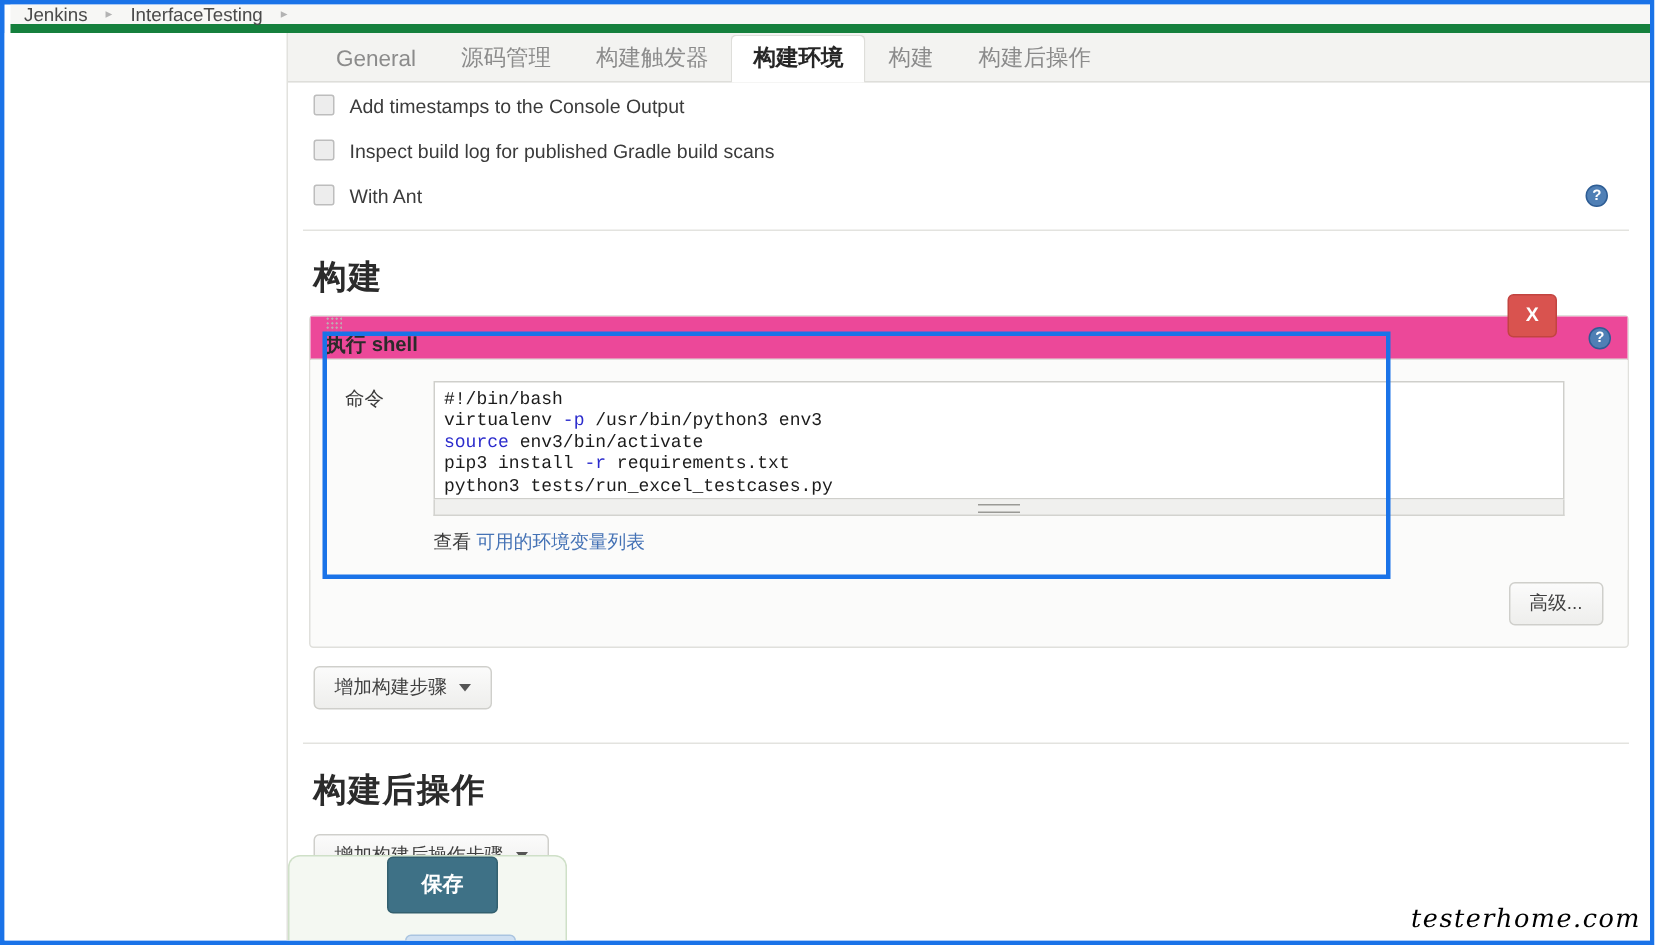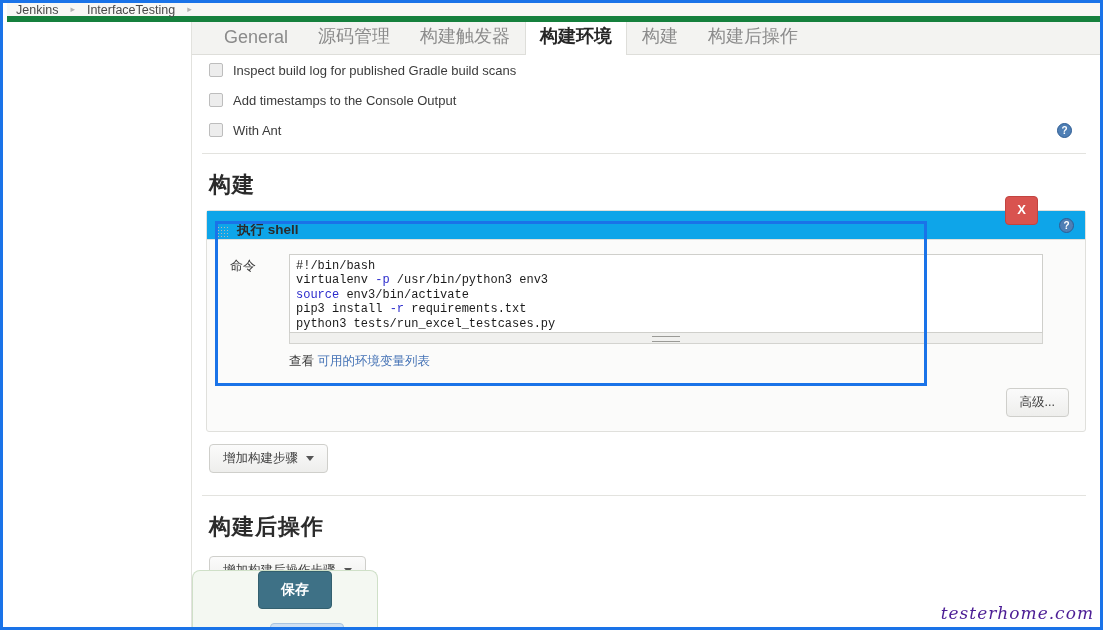--- a/index.html
+++ b/index.html
@@ -71,21 +71,21 @@
     position: relative;
     height: 33px;
     background: #f3f3f1;
     border-bottom: 1px solid #dededa;
     padding-left: 17px;
     box-sizing: border-box;
     display: flex;
     align-items: flex-end;
   }
   .tab {
-    font-size: 18px;
+    font-size: 15px;
     color: #8b8b8b;
     padding: 5px 14px 7px 14px;
     white-space: nowrap;
     background: transparent;
     border: 1px solid transparent;
     border-bottom: none;
     position: relative;
     top: 1px;
   }
   .tab.active {
@@ -154,25 +154,26 @@
     background: #fbfbfa;
     border: 1px solid #e0e0dc;
     border-radius: 3px;
     position: relative;
   }
   .builder-inner {
     background: #fbfbfa;
   }
   .builder-head {
     display: flex;
-    align-items: flex-end;
+    align-items: flex-start;
     height: 28px;
-    background: #0ea5e9;
+    background: #ec4899;
     border-bottom: 1px solid #e0e0dc;
     padding-left: 10px;
+    flex-direction: column;
   }
   .grip {
     width: 11px; height: 13px;
     margin-right: 9px;
     background-image:
       radial-gradient(#b9b9b5 38%, transparent 40%);
     background-size: 3px 3px;
     opacity: .95;
   }
   .builder-title {
@@ -327,21 +328,21 @@
     margin-left: 23px;
   }
 
   .watermark {
     position: absolute;
     right: 6px;
     bottom: 4px;
     font-family: "DejaVu Serif", serif;
     font-style: italic;
     font-size: 17px;
-    color: #4c1d95;
+    color: #000000;
     letter-spacing: 1px;
     user-select: none;
   }
 </style>
 </head>
 <body>
 
 <div id="screen">
 
   <div class="breadcrumb-bar">
@@ -361,26 +362,26 @@
       <div class="tab">构建触发器</div>
       <div class="tab active">构建环境</div>
       <div class="tab">构建</div>
       <div class="tab">构建后操作</div>
     </div>
 
     <div class="cfg-body">
 
       <div class="checkrow">
         <span class="chk"></span>
-        <span class="chk-label">Inspect build log for published Gradle build scans</span>
+        <span class="chk-label">Add timestamps to the Console Output</span>
       </div>
 
       <div class="checkrow">
         <span class="chk"></span>
-        <span class="chk-label">Add timestamps to the Console Output</span>
+        <span class="chk-label">Inspect build log for published Gradle build scans</span>
       </div>
 
       <div class="checkrow" style="position:relative;">
         <span class="chk"></span>
         <span class="chk-label">With Ant</span>
         <span class="help-dot" style="position:absolute; right:28px;">?</span>
       </div>
 
       <div class="hr"></div>
 

